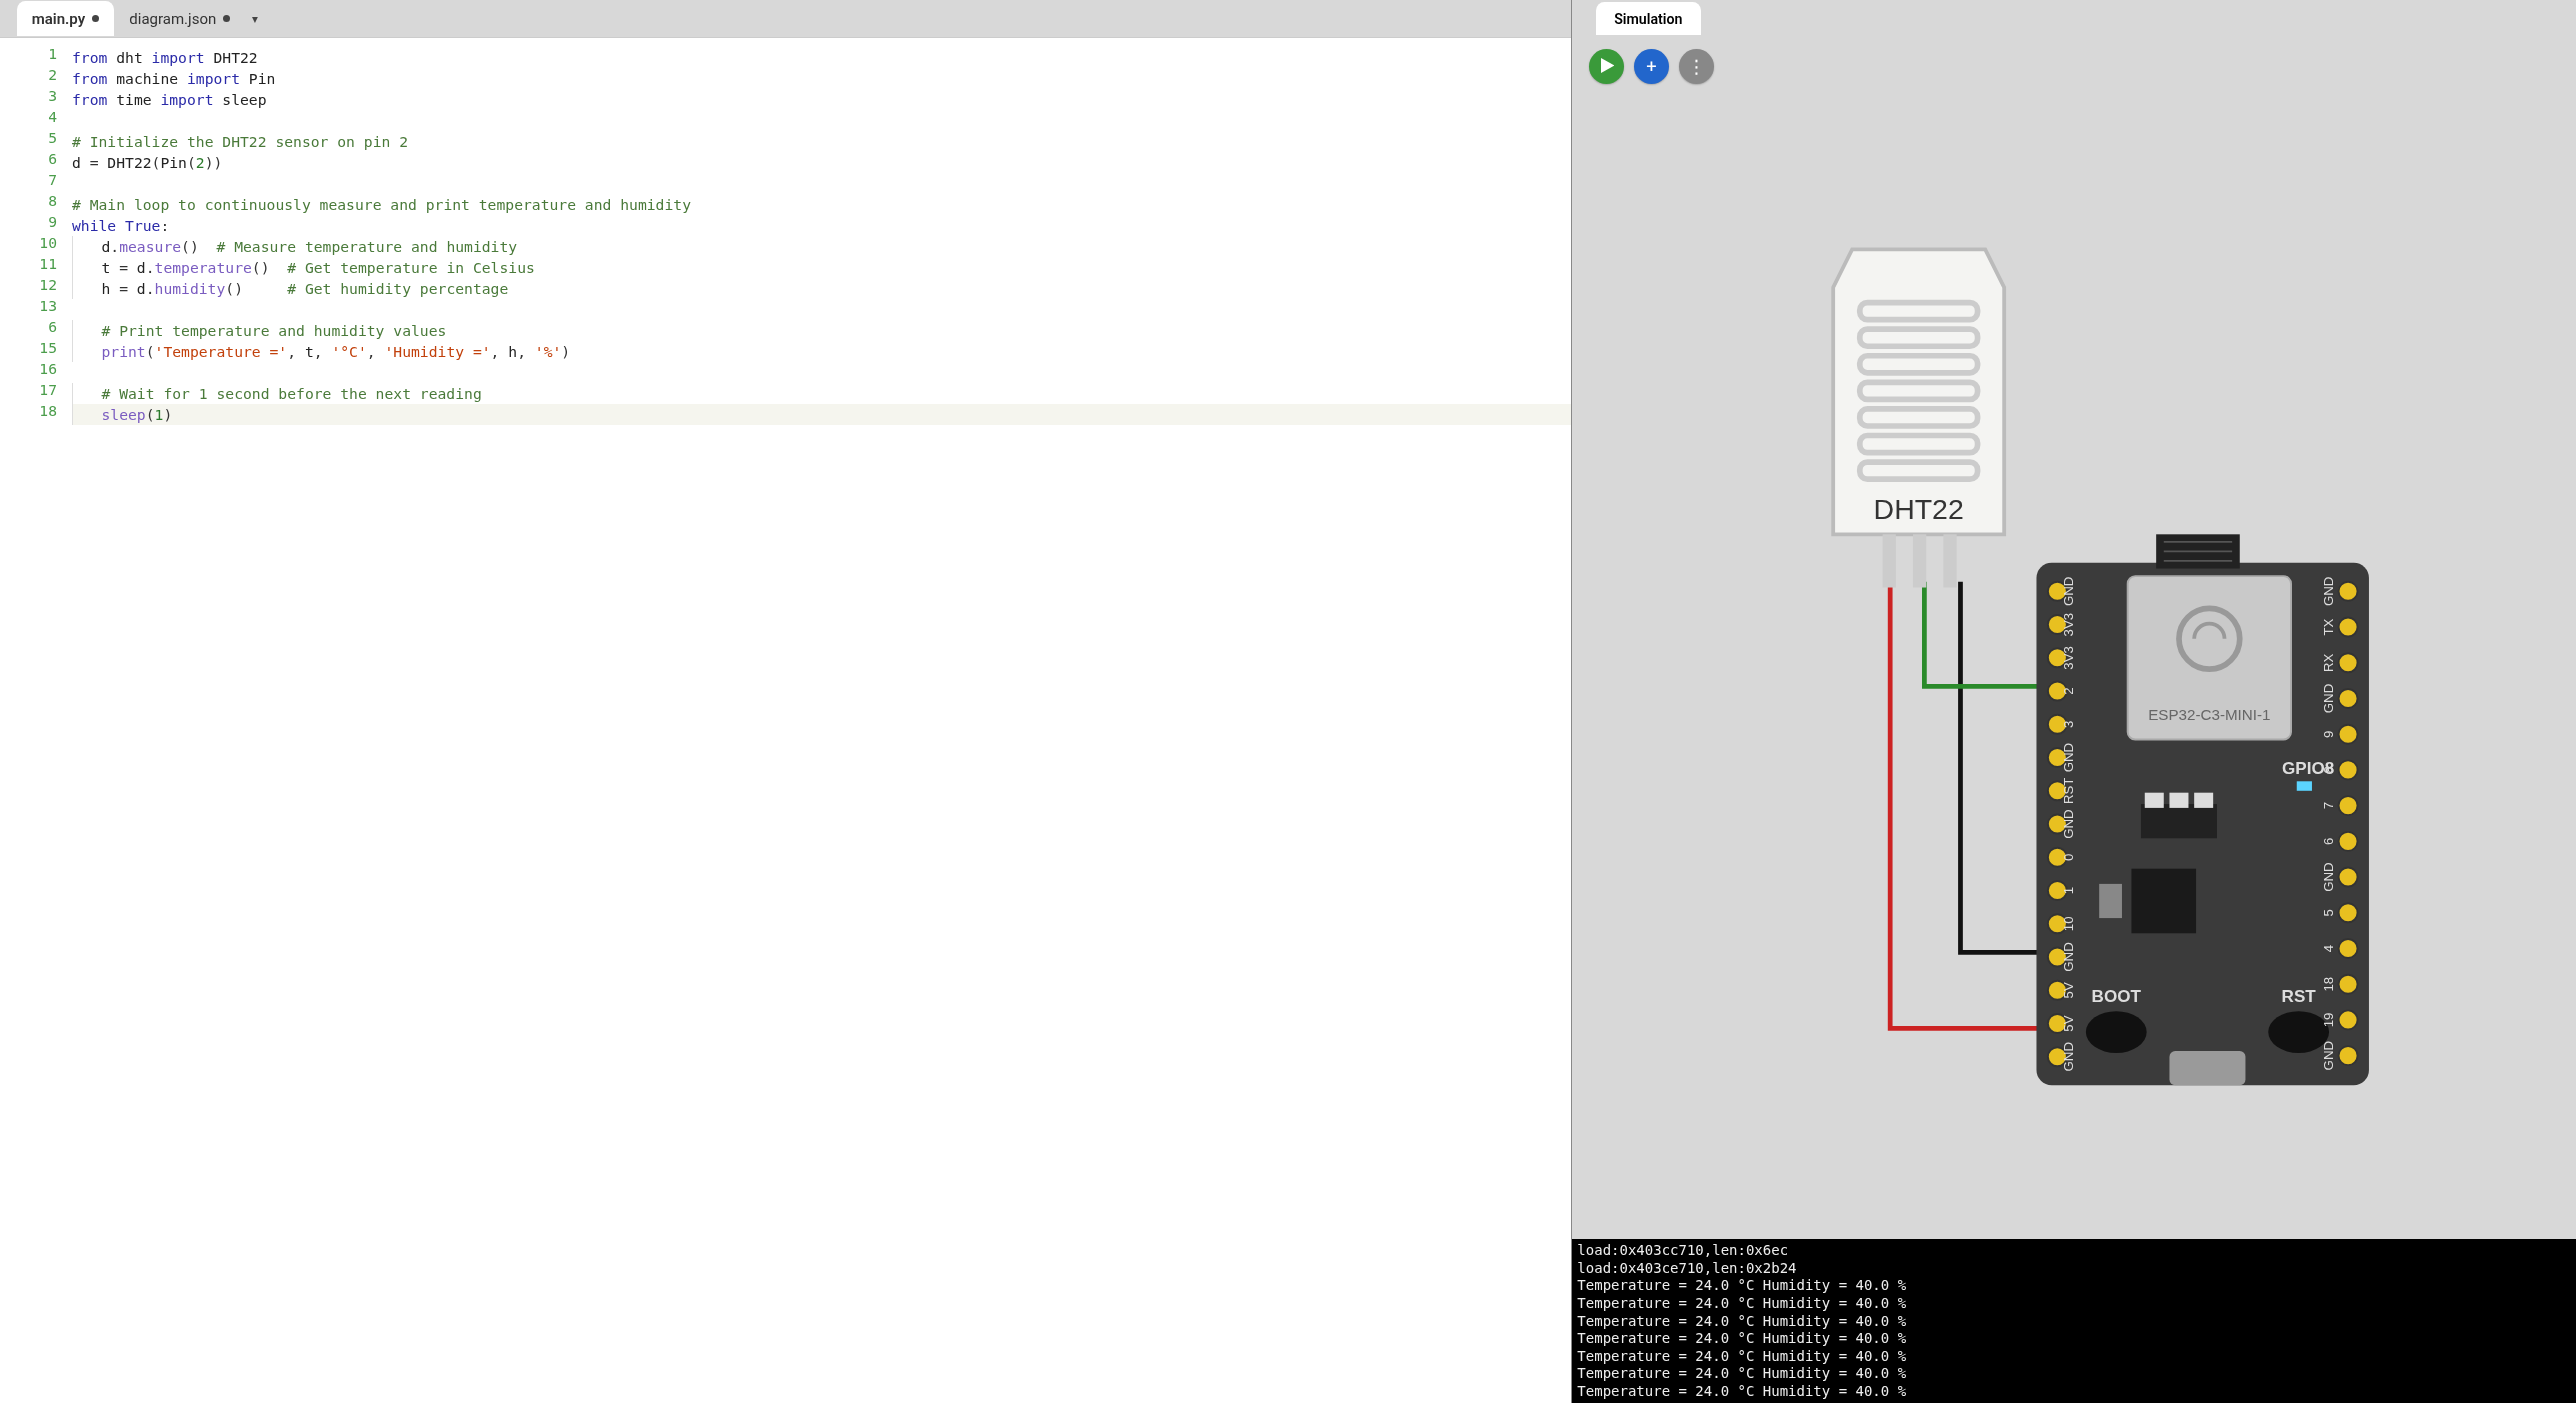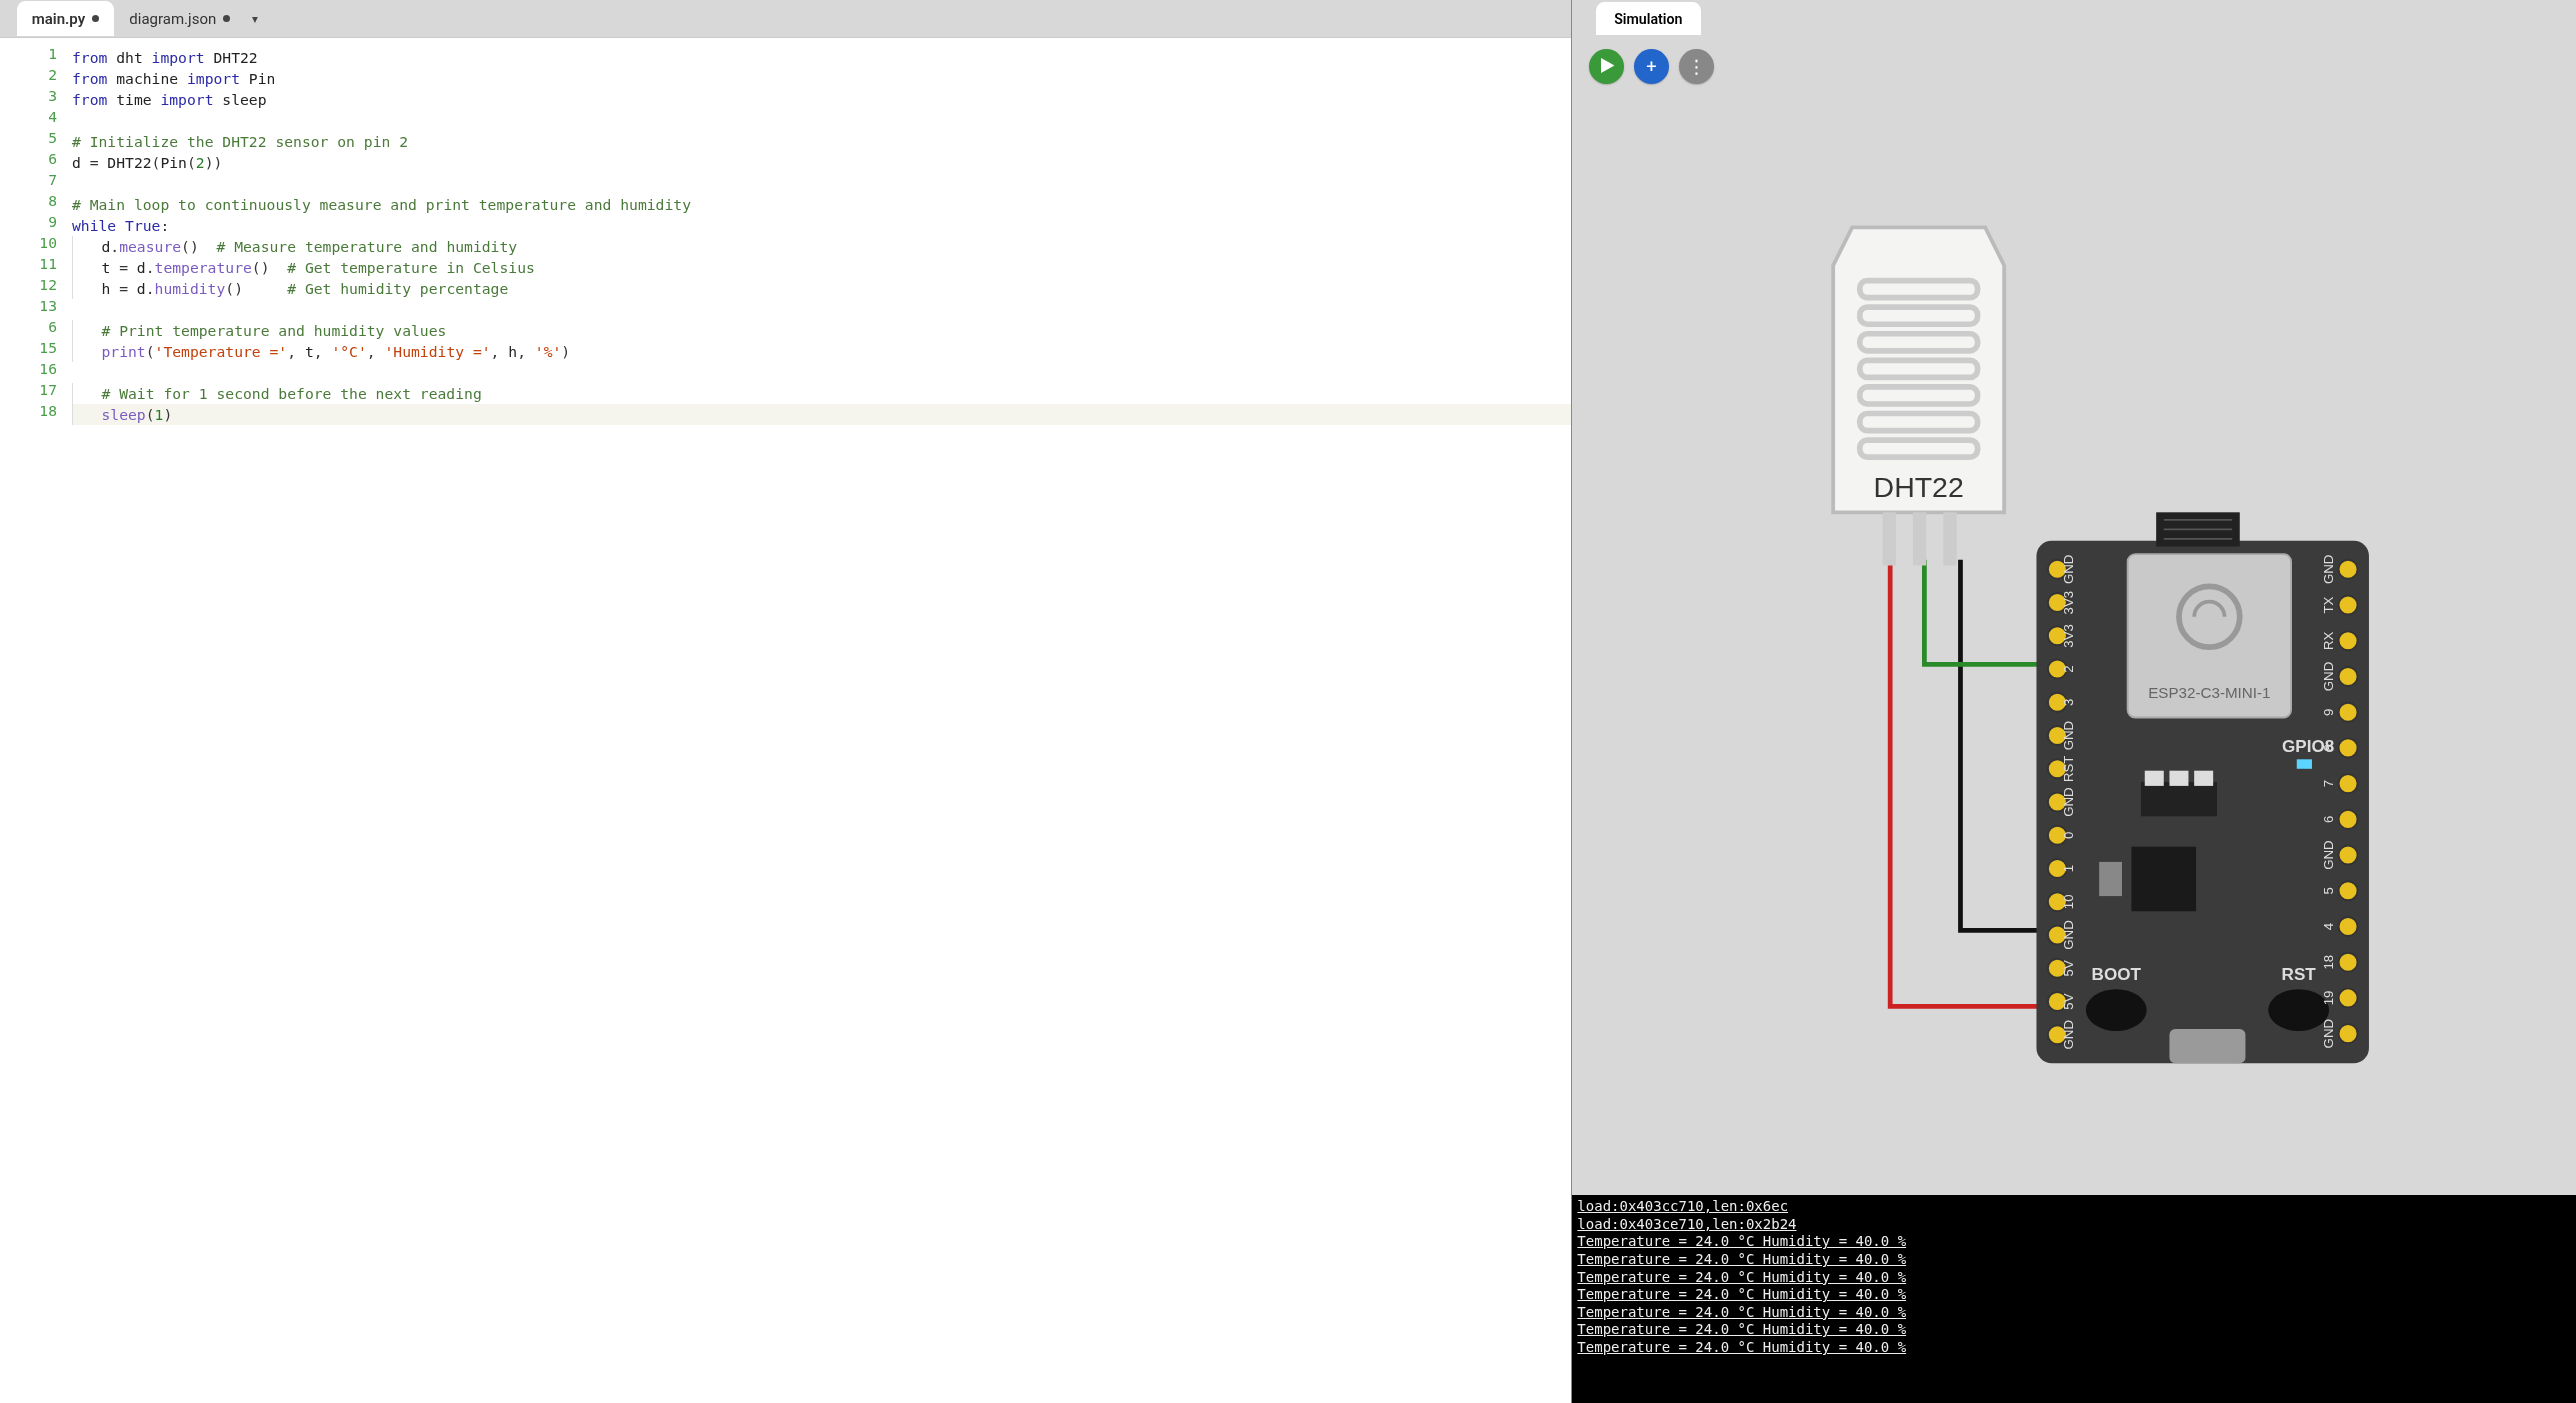--- a/index.html
+++ b/index.html
@@ -36,21 +36,21 @@
   .sim-canvas { flex: 1; background: #d8d8d8; position: relative; }
   .sim-toolbar { position: absolute; top: 11.7px; left: 16.7px; display: flex; gap: 10px; }
   .circ-btn { width: 35px; height: 35px; border-radius: 50%; display:flex; align-items:center; justify-content:center; color:#fff; font-size:18.4px; cursor:pointer; box-shadow: 0 0.8px 1.7px rgba(0,0,0,.25); }
   .btn-play { background:#3a9a3a; }
   .btn-add  { background:#2266cc; }
   .btn-more { background:#888; }
 
   .diagram { position:absolute; top:67px; left:75px; right:16.7px; bottom:8.4px; }
 
   
-  .console { height: 208px; background:#000; color:#eee; font-family:"Menlo","Consolas",monospace; font-size:14px; line-height:17.6px; padding:3.3px 5px; overflow:hidden;text-decoration:underline; }
+  .console { height: 164px; background:#000; color:#eee; font-family:"Menlo","Consolas",monospace; font-size:14px; line-height:17.6px; padding:3.3px 5px; overflow:hidden; }
   .console .cline { white-space: pre; }
 
   
   svg text { font-family: Arial, sans-serif; }
 </style>
 </head>
 <body>
 
 <div class="app">
 

